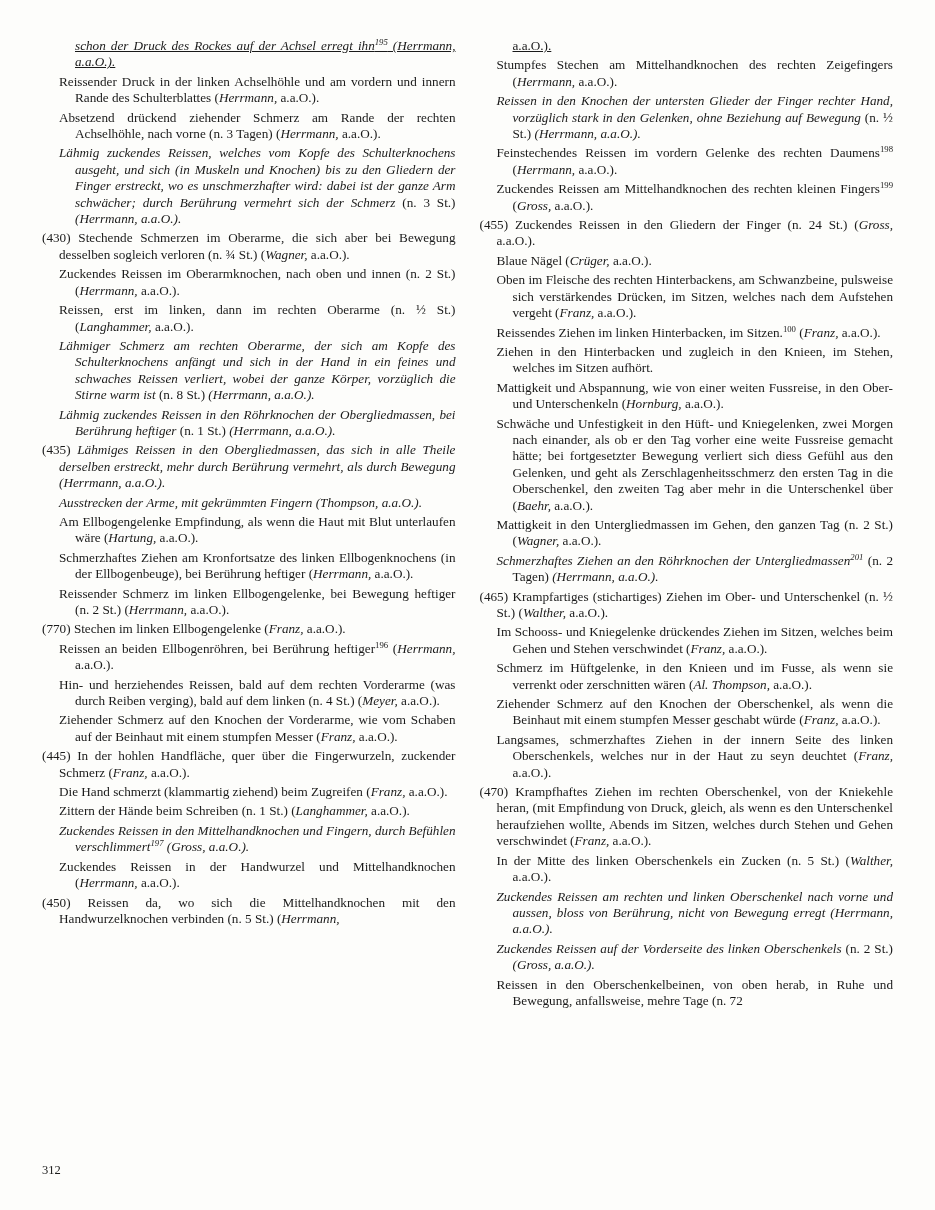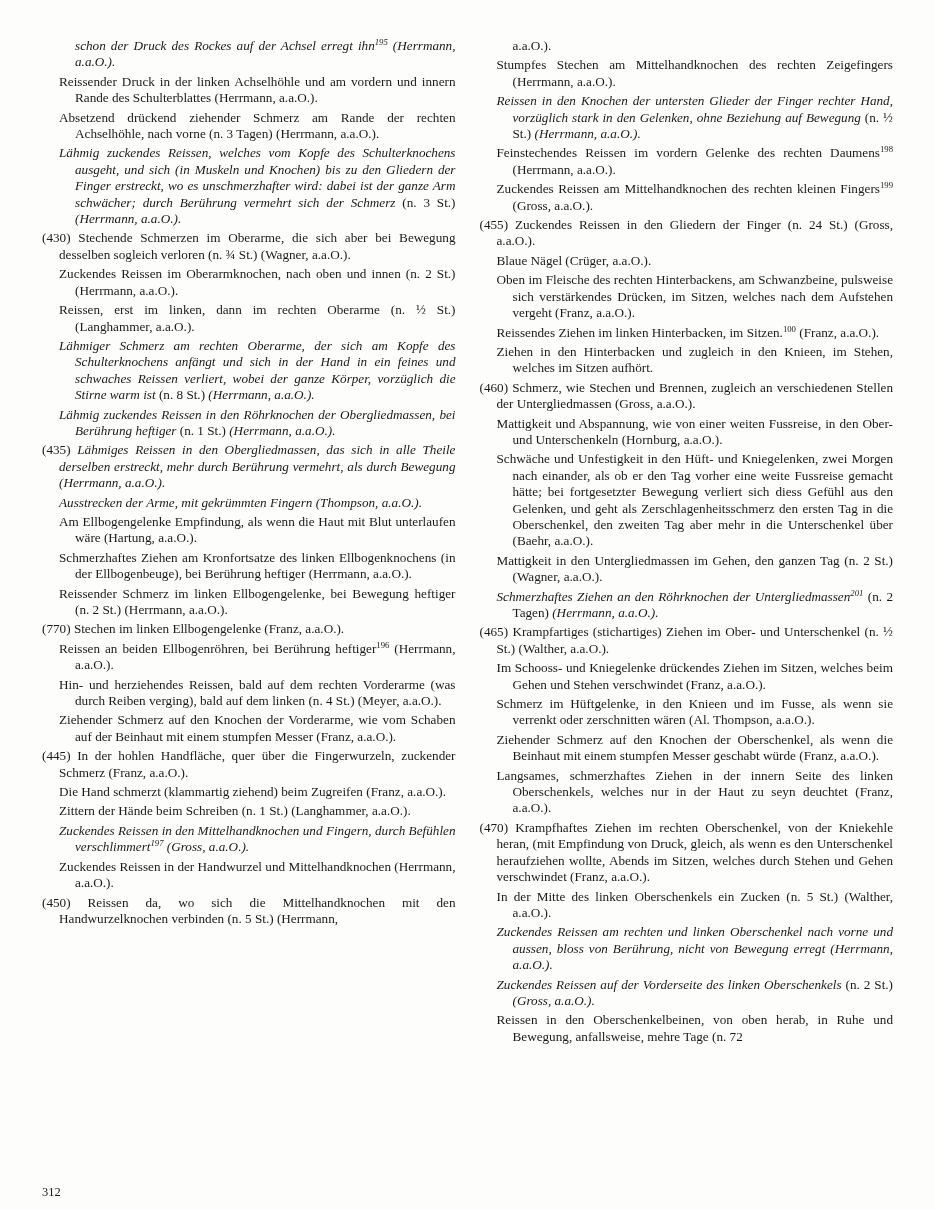--- a/index.html
+++ b/index.html
@@ -27,34 +27,34 @@
     -webkit-hyphens: auto;
   }
   .para {
     margin: 0 0 3px 33px;
     text-indent: -16px;
   }
   .para.numbered {
     margin-left: 17px;
     text-indent: -17px;
   }
-  .para.cont { text-indent: 0; }
+  .para.cont { text-indent: 0; text-decoration: underline; }
   .para.italic { font-style: italic; }
-  .para .alt { }
+  .para .alt { font-style: italic; }
   .para.italic .alt { font-style: normal; }
   .pnum { font-style: normal; }
   sup {
     font-size: 0.66em;
     line-height: 0;
     vertical-align: super;
   }
   .pageno {
     position: absolute;
     left: 42px;
-    bottom: 10px;
+    bottom: 32px;
     font-size: 12.5px;
     font-style: normal;
   }
 </style>
 </head>
 <body>
 
 <div class="page">
   <div class="cols">
     <div class="col">
@@ -87,21 +87,20 @@
         <div class="para cont"><span>a.a.O.).</span></div>
         <div class="para"><span>Stumpfes Stechen am Mittelhandknochen des rechten Zeigefingers (</span><span class="alt">Herrmann,</span><span> a.a.O.).</span></div>
         <div class="para italic"><span>Reissen in den Knochen der untersten Glieder der Finger rechter Hand, vorzüglich stark in den Gelenken, ohne Beziehung auf Bewegung </span><span class="alt">(n. ½ St.)</span><span> (Herrmann, a.a.O.).</span></div>
         <div class="para"><span>Feinstechendes Reissen im vordern Gelenke des rechten Daumens<sup>198</sup> (</span><span class="alt">Herrmann,</span><span> a.a.O.).</span></div>
         <div class="para"><span>Zuckendes Reissen am Mittelhandknochen des rechten kleinen Fingers<sup>199</sup> (</span><span class="alt">Gross,</span><span> a.a.O.).</span></div>
         <div class="para numbered"><span class="pnum">(455) </span><span>Zuckendes Reissen in den Gliedern der Finger (n. 24 St.) (</span><span class="alt">Gross,</span><span> a.a.O.).</span></div>
         <div class="para"><span>Blaue Nägel (</span><span class="alt">Crüger,</span><span> a.a.O.).</span></div>
         <div class="para"><span>Oben im Fleische des rechten Hinterbackens, am Schwanzbeine, pulsweise sich verstärkendes Drücken, im Sitzen, welches nach dem Aufstehen vergeht (</span><span class="alt">Franz,</span><span> a.a.O.).</span></div>
         <div class="para"><span>Reissendes Ziehen im linken Hinterbacken, im Sitzen.<sup>100</sup> (</span><span class="alt">Franz,</span><span> a.a.O.).</span></div>
         <div class="para"><span>Ziehen in den Hinterbacken und zugleich in den Knieen, im Stehen, welches im Sitzen aufhört.</span></div>
-        <div class="para numbered"><span class="pnum">(460) </span><span>Schmerz, wie Stechen und Brennen, zugleich an verschiedenen Stellen der Untergliedmassen (</span><span class="alt">Gross,</span><span> a.a.O.).</span></div>
         <div class="para"><span>Mattigkeit und Abspannung, wie von einer weiten Fussreise, in den Ober- und Unterschenkeln (</span><span class="alt">Hornburg,</span><span> a.a.O.).</span></div>
         <div class="para"><span>Schwäche und Unfestigkeit in den Hüft- und Kniegelenken, zwei Morgen nach einander, als ob er den Tag vorher eine weite Fussreise gemacht hätte; bei fortgesetzter Bewegung verliert sich diess Gefühl aus den Gelenken, und geht als Zerschlagenheitsschmerz den ersten Tag in die Oberschenkel, den zweiten Tag aber mehr in die Unterschenkel über (</span><span class="alt">Baehr,</span><span> a.a.O.).</span></div>
         <div class="para"><span>Mattigkeit in den Untergliedmassen im Gehen, den ganzen Tag (n. 2 St.) (</span><span class="alt">Wagner,</span><span> a.a.O.).</span></div>
         <div class="para italic"><span>Schmerzhaftes Ziehen an den Röhrknochen der Untergliedmassen<sup>201</sup> </span><span class="alt">(n. 2 Tagen)</span><span> (Herrmann, a.a.O.).</span></div>
         <div class="para numbered"><span class="pnum">(465) </span><span>Krampfartiges (stichartiges) Ziehen im Ober- und Unterschenkel (n. ½ St.) (</span><span class="alt">Walther,</span><span> a.a.O.).</span></div>
         <div class="para"><span>Im Schooss- und Kniegelenke drückendes Ziehen im Sitzen, welches beim Gehen und Stehen verschwindet (</span><span class="alt">Franz,</span><span> a.a.O.).</span></div>
         <div class="para"><span>Schmerz im Hüftgelenke, in den Knieen und im Fusse, als wenn sie verrenkt oder zerschnitten wären (</span><span class="alt">Al. Thompson,</span><span> a.a.O.).</span></div>
         <div class="para"><span>Ziehender Schmerz auf den Knochen der Oberschenkel, als wenn die Beinhaut mit einem stumpfen Messer geschabt würde (</span><span class="alt">Franz,</span><span> a.a.O.).</span></div>
         <div class="para"><span>Langsames, schmerzhaftes Ziehen in der innern Seite des linken Oberschenkels, welches nur in der Haut zu seyn deuchtet (</span><span class="alt">Franz,</span><span> a.a.O.).</span></div>
         <div class="para numbered"><span class="pnum">(470) </span><span>Krampfhaftes Ziehen im rechten Oberschenkel, von der Kniekehle heran, (mit Empfindung von Druck, gleich, als wenn es den Unterschenkel heraufziehen wollte, Abends im Sitzen, welches durch Stehen und Gehen verschwindet (</span><span class="alt">Franz,</span><span> a.a.O.).</span></div>

